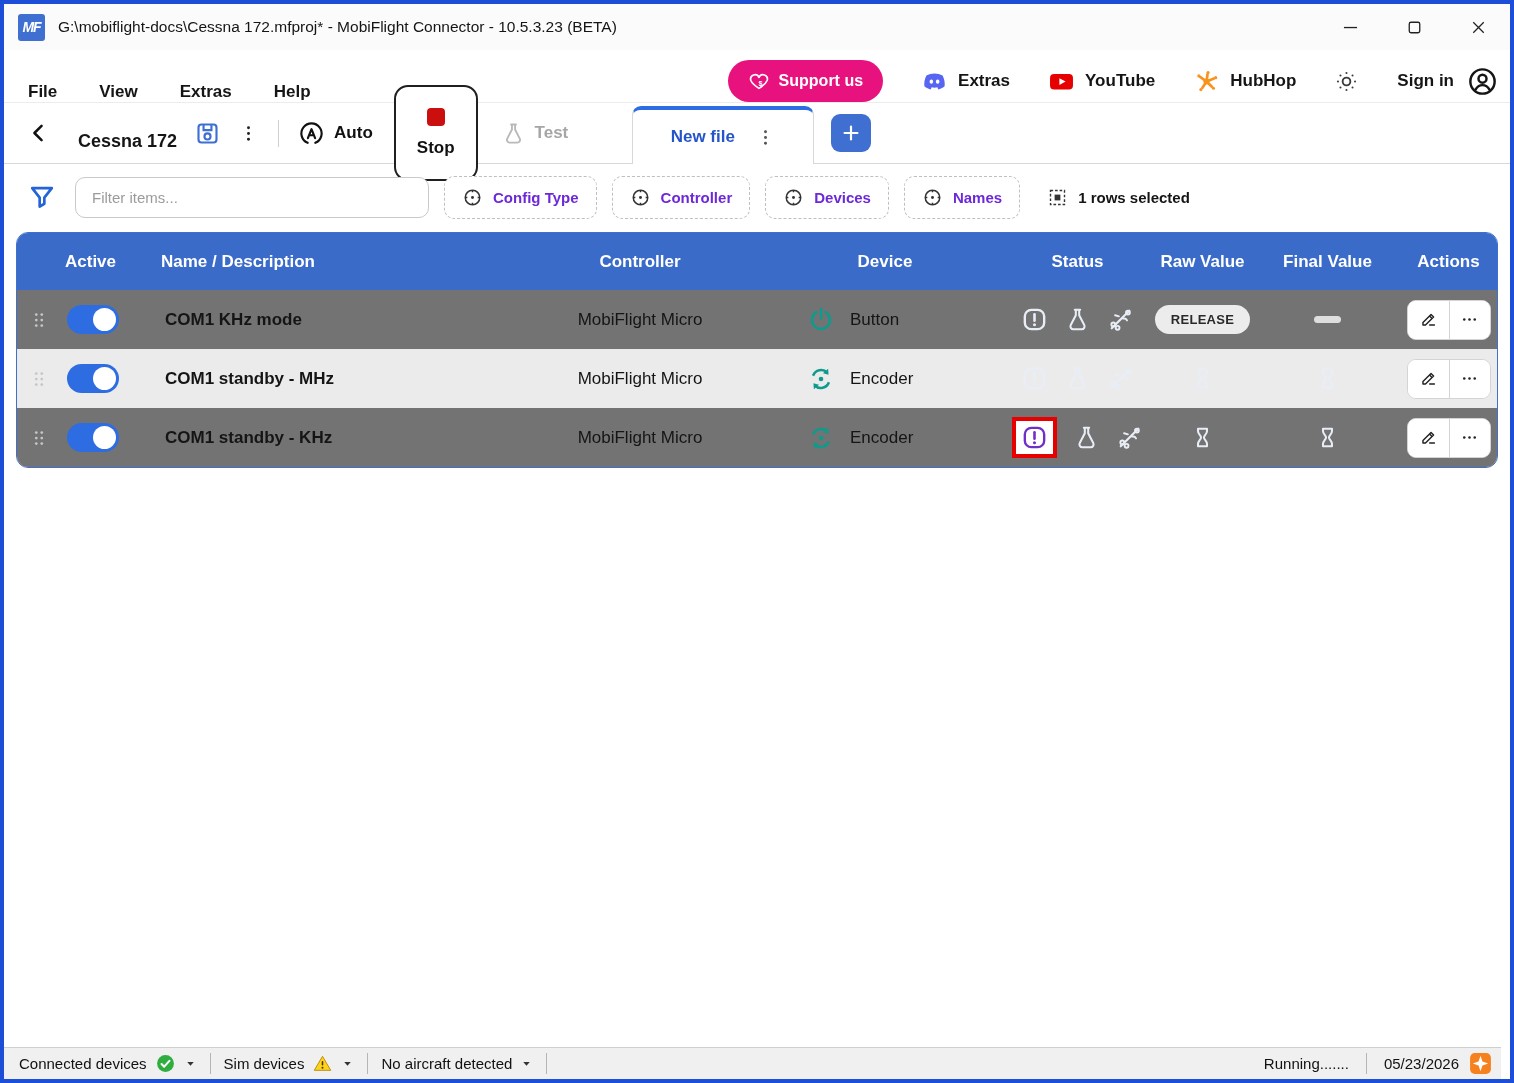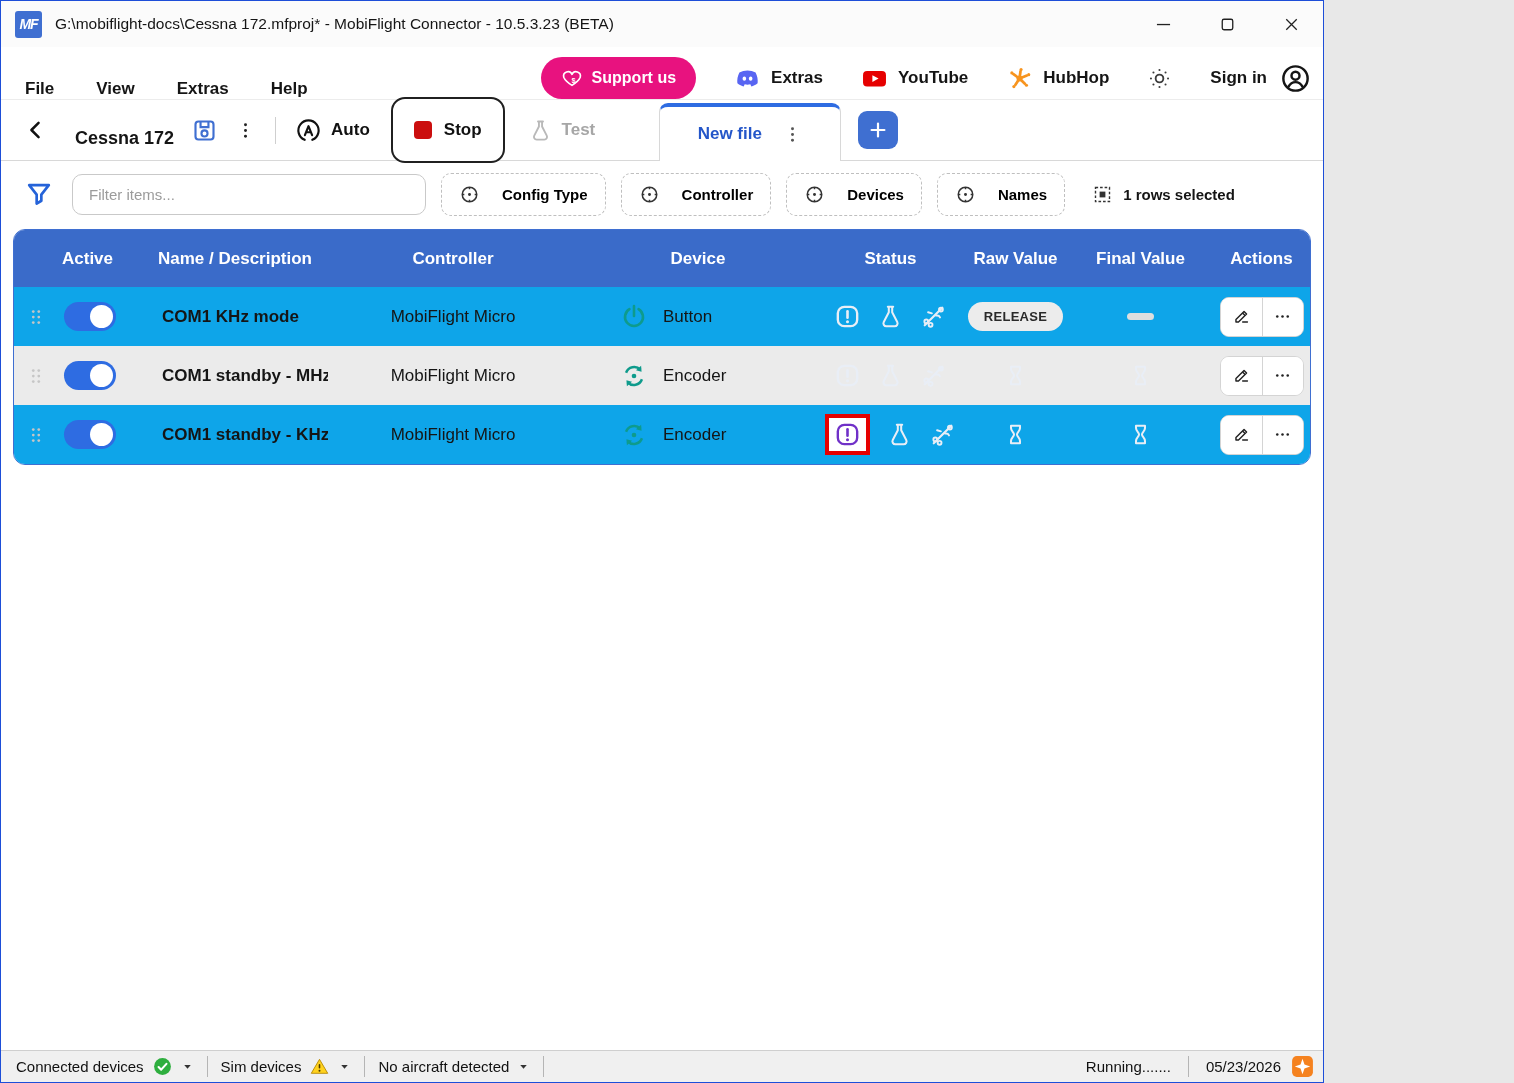--- a/index.html
+++ b/index.html
@@ -1,18 +1,18 @@
 <!DOCTYPE html>
 <html><head>
 <meta charset="utf-8">
 <style>
   * { box-sizing: border-box; }
   html,body { margin:0; padding:0; }
   body { width:1514px; height:1083px; font-family:"Liberation Sans", sans-serif; background:#e8e8e8; }
-  .window { width:1324px; height:1083px; position:relative; background:#fff; border:1px solid #1d4ed8; overflow:hidden; color:#151515; }
+  .window { width:1514px; height:1083px; position:relative; background:#fff; border:4px solid #1d4ed8; overflow:hidden; color:#151515; }
 
   .icon { display:inline-flex; flex:none; }
   .icon svg { display:block; width:100%; height:100%; }
   .i12{width:13px;height:13px}.i20{width:21px;height:21px}
   .i22{width:22px;height:22px}.i24{width:25px;height:25px}.i26{width:27px;height:27px}
   .i28{width:28px;height:28px}.i30{width:31px;height:31px}
 
   
   .titlebar { height:46px; display:flex; align-items:center; padding-left:14px; background:#fbfbfb; }
   .mf-logo { width:27px; height:27px; background:#3f6fd1; color:#fff; border-radius:3px; display:flex; align-items:center; justify-content:center; font-style:italic; font-weight:700; font-size:14px; letter-spacing:-1px; }
@@ -32,48 +32,48 @@
 
   
   .toolbar { height:61px; display:flex; align-items:center; padding-left:24px; border-bottom:1px solid #d8d8d8; background:#fff; }
   .tb-chevron { color:#111; cursor:pointer; }
   .project-name { font-size:18px; font-weight:700; margin:16px 17px 0 28px; }
   .save-wrap { color:#3f6fd1; cursor:pointer; }
   .tb-kebab { margin-left:17px; color:#222; cursor:pointer; }
   .tb-div { width:1px; height:27px; background:#cfcfcf; margin:0 19px; }
   .auto-group { display:flex; align-items:center; gap:9px; font-weight:700; font-size:17px; margin-right:21px; cursor:pointer; color:#111; }
   .auto-group .icon { color:#111; }
-  .stop-btn { display:flex; align-items:center; gap:12px; border:2px solid #202020; border-radius:14px; background:#fff; padding:21px 21px; font-size:17px; font-weight:700; font-family:inherit; cursor:pointer; color:#111; }
+  .stop-btn { display:flex; align-items:center; gap:12px; border:2px solid #202020; border-radius:14px; background:#fff; padding:21px 21px; font-size:17px; font-weight:700; font-family:inherit; cursor:pointer; color:#111;flex-direction:column; }
   .stop-square { width:18px; height:18px; background:#cb0e0e; border-radius:4px; }
   .test-group { display:flex; align-items:center; gap:9px; color:#a6a6a6; font-size:17px; font-weight:700; margin-left:23px; cursor:pointer; }
   .test-group .icon { color:#b9b9b9; }
   .tab { align-self:flex-end; margin-bottom:-1px; margin-left:64px; width:182px; height:58px; background:#fff; border:1px solid #d8d8d8; border-bottom:none; border-top:4px solid #2e6ce2; border-radius:9px 9px 0 0; display:flex; align-items:center; justify-content:center; gap:20px; cursor:pointer; }
   .tab-label { color:#2456c9; font-weight:700; font-size:17px; }
   .tab-kebab { color:#555; }
   .plus-btn { width:40px; height:38px; background:#3f6fd1; border:none; border-radius:9px; margin-left:17px; display:flex; align-items:center; justify-content:center; cursor:pointer; }
 
   
   .filterbar { height:66px; display:flex; align-items:center; padding:0 24px; background:#fff; }
   .funnel-wrap { color:#2563d9; }
   .filter-input { width:354px; height:41px; border:1px solid #c9c9c9; border-radius:10px; margin-left:19px; padding:0 16px; font-size:15px; font-family:inherit; color:#333; outline:none; }
   .filter-input::placeholder { color:#9b9b9b; }
-  .pill { display:flex; align-items:center; gap:22px; border:1px dashed #bfbfbf; border-radius:10px; padding:10px 17px; margin-left:15px; font-size:15px; font-weight:700; background:#fff; font-family:inherit; color:#000000; cursor:pointer; }
+  .pill { display:flex; align-items:center; gap:10px; border:1px dashed #bfbfbf; border-radius:10px; padding:10px 17px; margin-left:15px; font-size:15px; font-weight:700; background:#fff; font-family:inherit; color:#6d28d9; cursor:pointer; }
   .pill .icon { color:#333; }
   .selection { display:flex; align-items:center; gap:10px; margin-left:27px; font-size:15px; font-weight:700; }
   .selection .icon { color:#333; }
 
   
   .content { padding:0 12px; }
   .ctable { border:1px solid #3f6fd1; border-radius:12px; overflow:hidden; margin-top:2px; }
   .thead, .trow { display:grid; grid-template-columns:44px 80px 1fr 250px 240px 145px 105px 145px 97px; align-items:center; }
   .thead { height:57px; background:#3a6bc9; color:#fff; font-weight:700; font-size:17px; }
   .hc { text-align:center; }
   .h-active { text-align:left; padding-left:4px; }
   .h-name { text-align:left; padding-left:20px; }
-  .trow { height:59px; background:#0ea5e9; font-size:17px; }
+  .trow { height:59px; background:#737373; font-size:17px; }
   .trow.zebra { background:#ebebeb; }
   .cell { min-width:0; }
   .c-handle { display:flex; justify-content:center; color:#c6c6c6; cursor:grab; }
   .c-active { display:flex; padding-left:6px; }
   .toggle { width:52px; height:29px; border-radius:15px; background:#2e6ce2; position:relative; cursor:pointer; }
   .toggle::after { content:""; position:absolute; top:3px; right:3px; width:23px; height:23px; background:#fff; border-radius:50%; }
   .c-name { font-weight:700; padding-left:24px; white-space:nowrap; overflow:hidden; }
   .c-controller { text-align:center; }
   .c-device { display:flex; align-items:center; gap:15px; padding-left:42px; }
   .devicon { width:28px; height:28px; color:#0e9b8c; }
@@ -91,21 +91,21 @@
   .abtn + .abtn { border-left:1px solid #d4d4d4; }
   .aicon { width:19px; height:19px; }
 
   
   .addrow { display:flex; gap:11px; margin-top:15px; }
   .btn-pink, .btn-teal { border:none; border-radius:8px; color:#fff; font-weight:700; font-size:16px; padding:15px 22px; font-family:inherit; cursor:pointer; }
   .btn-pink { background:#e8127f; }
   .btn-teal { background:#0d9488; }
 
   
-  .statusbar { position:absolute; left:0; right:0; bottom:0; height:32px; background:#f0f0f0; border-top:1px solid #cfcfcf; display:flex; align-items:center; font-size:15px; padding:0 8px 0 10px; color:#111; }
+  .statusbar { position:absolute; left:0; right:9px; bottom:0; height:32px; background:#f0f0f0; border-top:1px solid #cfcfcf; display:flex; align-items:center; font-size:15px; padding:0 8px 0 10px; color:#111; }
   .sb-item { display:flex; align-items:center; gap:8px; padding:0 5px; cursor:pointer; }
   .sb-sep { width:1px; height:21px; background:#b5b5b5; margin:0 8px; }
   .sb-right { margin-left:auto; display:flex; align-items:center; gap:9px; }
 </style>
 </head>
 <body>
 
 <div class="window">
 
   <header class="titlebar">

